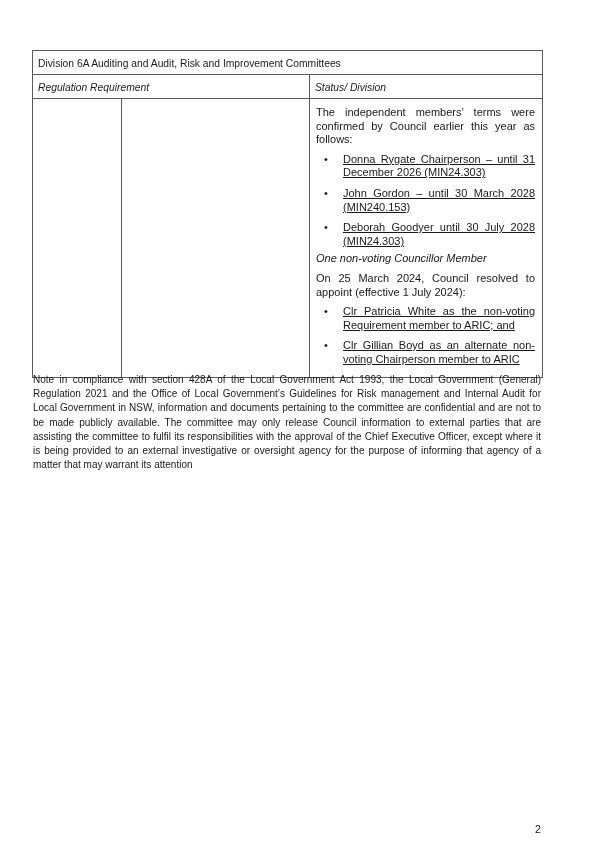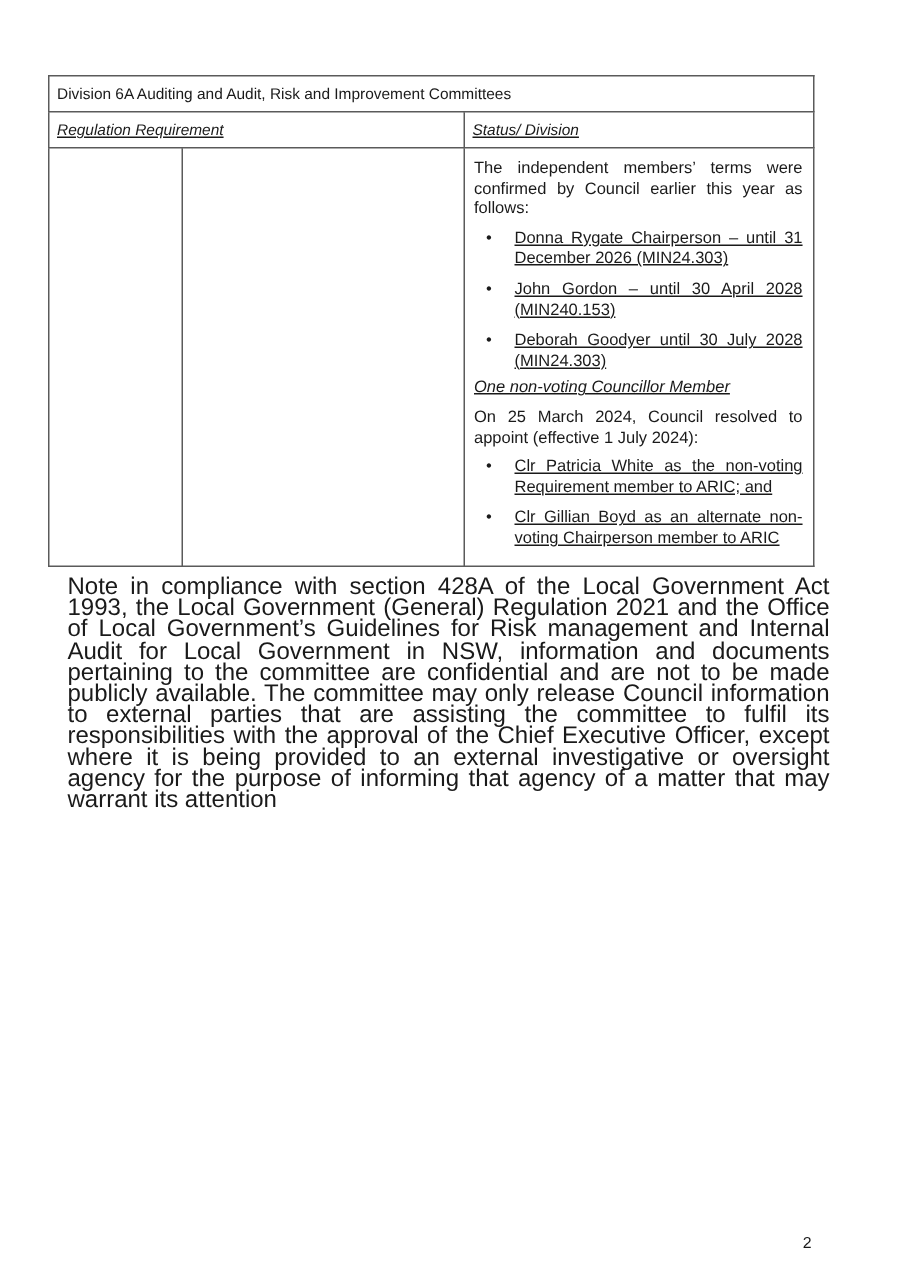--- a/index.html
+++ b/index.html
@@ -49,21 +49,20 @@
   .hdr-title {
     font-size: 10.3px;
     line-height: 13px;
     white-space: nowrap;
   }
 
   .hdr-sub {
     font-size: 10.3px;
     line-height: 14px;
     font-style: italic;
-    text-decoration: underline;
     text-underline-offset: 1px;
     display: inline-block;
   }
   .row-subhead td { height: 21px; }
 
   .col-a { width: 89px; }
   .col-b { width: 188px; }
   .col-c { width: 233px; }
 
   .body-cell { height: 258px; }
@@ -75,21 +74,20 @@
     line-height: 13.6px;
   }
   .status-body p {
     margin: 0 0 6px 0;
     text-align: justify;
     text-justify: inter-word;
   }
 
   .sub-italic {
     font-style: italic;
-    text-decoration: underline;
     text-underline-offset: 1px;
     margin: 0 0 6px 0 !important;
     text-align: left !important;
   }
 
   ul.bullets {
     list-style: none;
     margin: 0 0 4px 0;
     padding: 0;
     text-decoration: underline;
@@ -110,25 +108,25 @@
     font-size: 11px;
     line-height: 14px;
   }
 
   
   .note-para {
     position: absolute;
     left: 33px;
     top: 373px;
     width: 508px;
-    font-size: 16px;
+    font-size: 10px;
     line-height: 14.2px;
     text-align: justify;
     text-justify: inter-word;
-    margin: 12px;
+    margin: 0;
   }
 
   
   .page-number {
     position: absolute;
     left: 0;
     top: 822px;
     width: 541px;
     text-align: right;
     font-size: 10.6px;
@@ -167,21 +165,21 @@
         </td>
       </tr>
       <tr>
         <td class="body-cell"></td>
         <td class="body-cell"></td>
         <td class="body-cell">
           <div class="status-body">
             <p>The independent members’ terms were confirmed by Council earlier this year as follows:</p>
             <ul class="bullets">
               <li>Donna Rygate Chairperson – until 31 December 2026 (MIN24.303)</li>
-              <li>John Gordon – until 30 April 2028 (MIN240.153)</li>
+              <li>John Gordon – until 30 March 2028 (MIN240.153)</li>
               <li>Deborah Goodyer until 30 July 2028 (MIN24.303)</li>
             </ul>
             <p class="sub-italic">One non-voting Councillor Member</p>
             <p>On 25 March 2024, Council resolved to appoint (effective 1 July 2024):</p>
             <ul class="bullets">
               <li>Clr Patricia White as the non-voting Requirement member to ARIC; and</li>
               <li>Clr Gillian Boyd as an alternate non-voting Chairperson member to ARIC</li>
             </ul>
           </div>
         </td>

